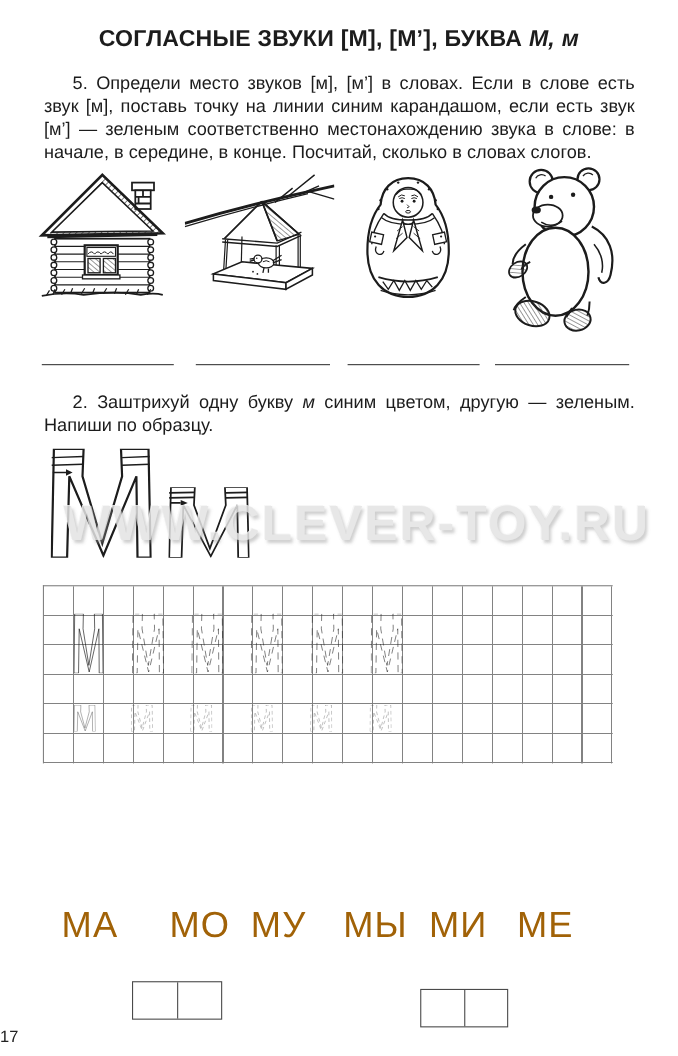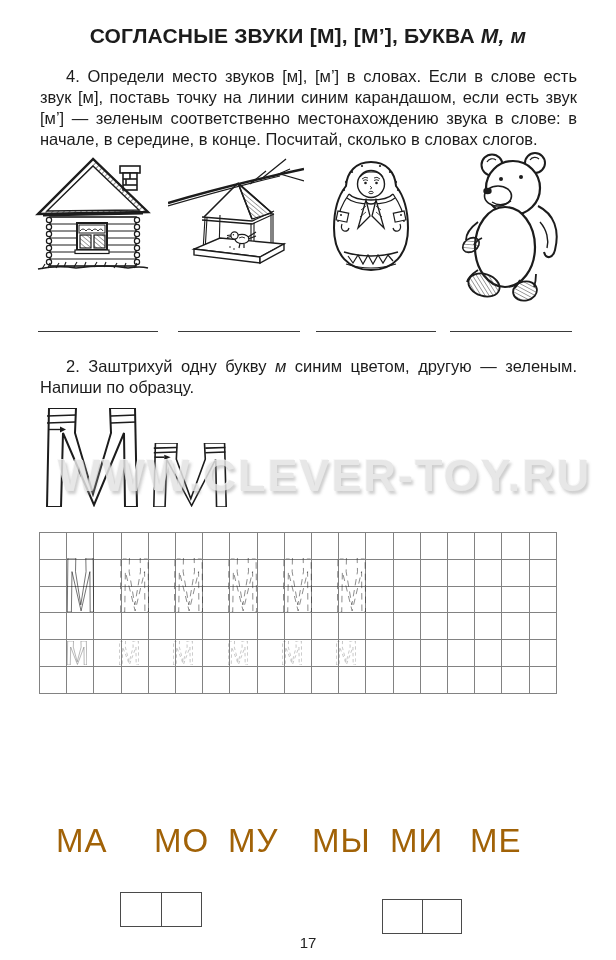--- a/index.html
+++ b/index.html
@@ -23,21 +23,21 @@
         border-left:1px solid #828282;border-top:1px solid #828282;
         background-image:
           repeating-linear-gradient(to right,transparent 0,transparent 26.2px,#828282 26.2px,#828282 27.2px),
           repeating-linear-gradient(to bottom,transparent 0,transparent 25.8px,#828282 25.8px,#828282 26.83px);}
   .gl{position:absolute;}
   .syl{position:absolute;top:822px;font-size:33px;font-weight:400;color:#a16207;
        letter-spacing:1px;}
   .soundbox{position:absolute;border:1.4px solid #4a4a4a;display:flex;}
   .soundbox .cell{flex:1;}
   .soundbox .cell:first-child{border-right:1.4px solid #4a4a4a;}
-  .pageno{position:absolute;left:0;top:934px;width:616px;text-align:center;
+  .pageno{position:absolute;left:0;top:934px;width:616px;
           font-size:15px;color:#222;}
   svg{display:block;}
 </style>
 </head>
 <body>
 
 <svg width="0" height="0" style="position:absolute" aria-hidden="true">
   <defs>
     <path id="mpath" d="M 1,99 L 3,0 L 30,0 L 29,25 L 47,86 L 65,25 L 64,0 L 89,0 L 91,99 L 79,99 L 78,25 L 48,97 L 17,25 L 15,99 Z"></path>
     <pattern id="hatch" patternUnits="userSpaceOnUse" width="4" height="4" patternTransform="rotate(45)">
@@ -46,21 +46,21 @@
     <pattern id="hatch2" patternUnits="userSpaceOnUse" width="3.4" height="3.4" patternTransform="rotate(-50)">
       <line x1="0" y1="0" x2="0" y2="3.4" stroke="#333" stroke-width="0.9"></line>
     </pattern>
   </defs>
 </svg>
 
 <div class="page">
 
   <h1 class="title"><span>СОГЛАСНЫЕ ЗВУКИ [М], [М’], БУКВА</span>&nbsp;<em>М, м</em></h1>
 
-  <p class="para" style="top:66px;"><span class="ind"></span><span>4. Определи место звуков [м], [м’] в словах. Если в слове есть звук [м], поставь точку на линии синим карандашом, если есть звук [м’] — зеленым соответственно местонахождению звука в слове: в начале, в середине, в конце. Посчитай, сколько в словах слогов.</span></p>
+  <p class="para" style="top:66px;"><span class="ind"></span><span>5. Определи место звуков [м], [м’] в словах. Если в слове есть звук [м], поставь точку на линии синим карандашом, если есть звук [м’] — зеленым соответственно местонахождению звука в слове: в начале, в середине, в конце. Посчитай, сколько в словах слогов.</span></p>
 
   <div class="pic" style="left:34px;top:156px;">
     <svg width="118" height="130" viewBox="0 0 118 130" fill="none" stroke="#1c1c1c">
 
       <g stroke-width="1.6">
         <rect x="86" y="10" width="20" height="7" fill="#fff"></rect>
         <rect x="89" y="17" width="14" height="17" fill="#fff"></rect>
         <line x1="89" y1="23" x2="103" y2="23"></line>
           <line x1="96" y1="17" x2="96" y2="23"></line>
         <line x1="89" y1="29" x2="103" y2="29"></line>

